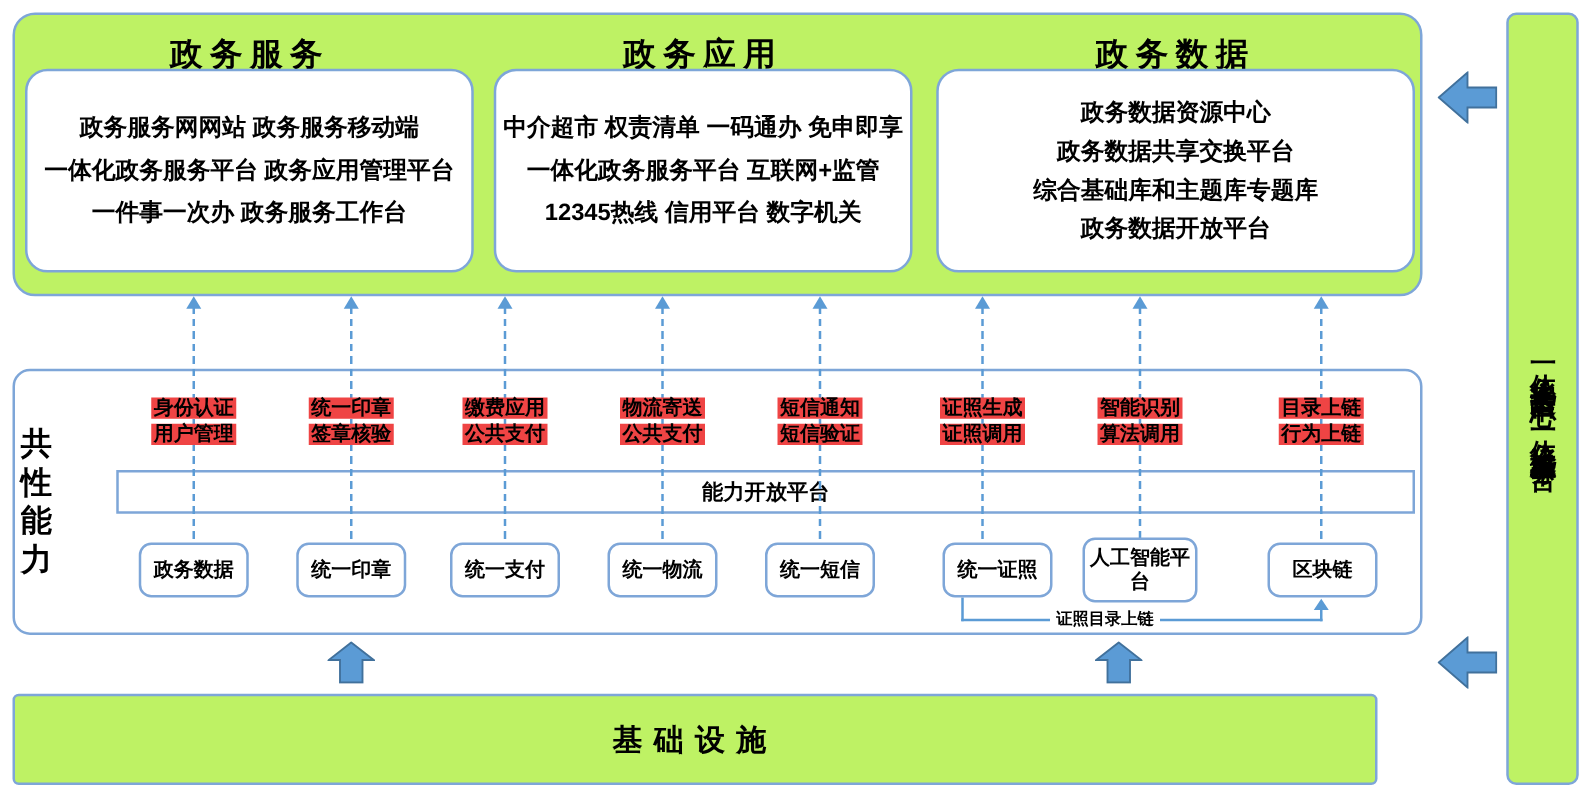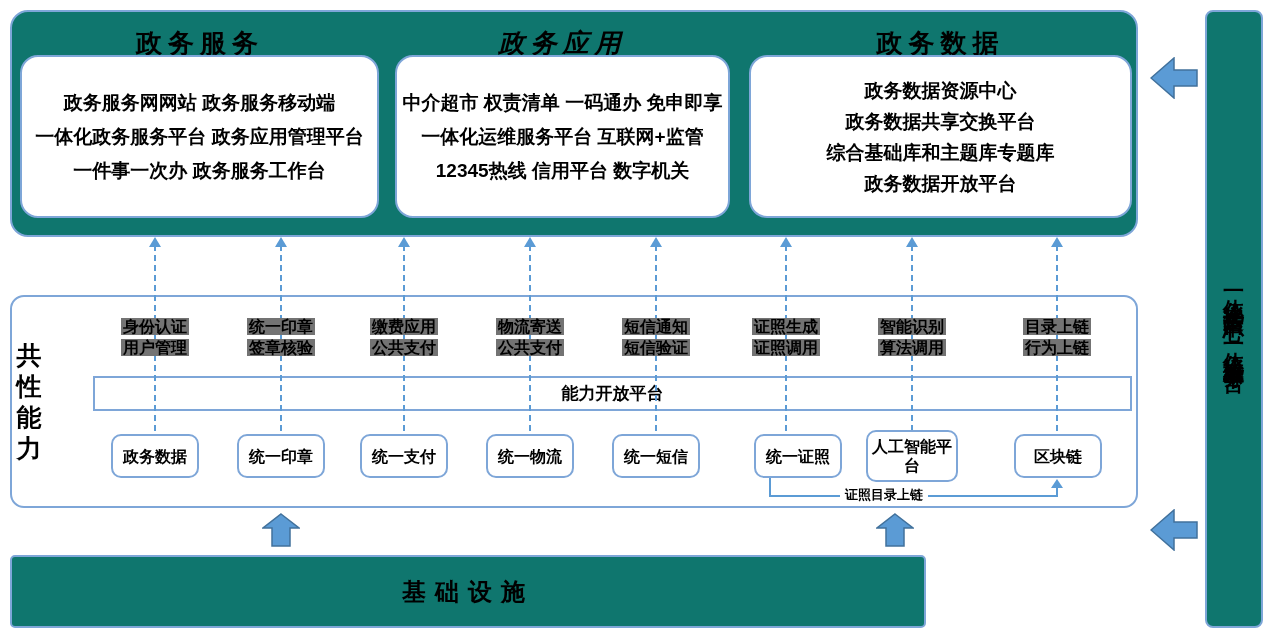--- a/index.html
+++ b/index.html
@@ -1,24 +1,24 @@
 <!DOCTYPE html>
 <html><head>
 <meta charset="utf-8">
 <style>
   * { margin:0; padding:0; box-sizing:border-box; }
   html,body { width:1271px; height:638px; background:#ffffff;
     font-family:"Liberation Sans","DejaVu Sans",sans-serif; color:#000; }
   .stage { position:relative; width:1271px; height:638px; background:#fff; overflow:hidden; }
 
   
-  .round-box { position:absolute; border:2px solid #7ea6d8; background:#0f766e; }
+  .round-box { position:absolute; border:2px solid #7ea6d8; background:#bef264; }
   .top-container { left:10px; top:10px; width:1128px; height:227px; border-radius:18px; }
   .mid-container { left:10px; top:295px; width:1128px; height:213px; border-radius:14px; }
-  .bottom-box { left:10px; top:555px; width:916px; height:73px; border-radius:5px;
+  .bottom-box { left:10px; top:555px; width:1092px; height:73px; border-radius:5px;
     display:flex; align-items:center; justify-content:center; }
   .right-bar { left:1205px; top:10px; width:58px; height:618px; border-radius:8px;
     display:flex; align-items:center; justify-content:center; }
 
   .section-title { position:absolute; top:14px; font-size:26px; font-weight:bold;
     letter-spacing:6px; text-align:center; }
   .inner-box { position:absolute; top:43px; height:163px; border:2px solid #7ea6d8;
     border-radius:18px; background:#fff; display:flex; flex-direction:column;
     align-items:center; justify-content:center; text-align:center; font-weight:bold; }
   .inner-box .ln { font-size:19px; line-height:34px; white-space:nowrap; }
@@ -26,21 +26,21 @@
 
   .bottom-title { font-size:24px; font-weight:bold; letter-spacing:9px; }
   .rightbar-text { writing-mode:vertical-rl; text-orientation:upright;
     font-size:21px; font-weight:bold; letter-spacing:3px; line-height:1; }
 
   
   .side-label { position:absolute; left:14px; top:340px; width:30px;
     font-size:25px; font-weight:bold; line-height:31px; text-align:center; z-index:4; }
   .cap-label { position:absolute; top:316px; width:110px; text-align:center;
     font-size:16px; font-weight:bold; line-height:21px; z-index:3; }
-  .cap-label span { background:#737373; padding:0 2px; }
+  .cap-label span { background:#ef4444; padding:0 2px; }
   .platform-bar { position:absolute; left:93px; top:376px; width:1039px; height:35px;
     border:2px solid #7ea6d8; background:transparent; z-index:1;
     display:flex; align-items:center; justify-content:center; }
   .platform-bar span { font-size:17px; font-weight:bold; background:#fff; padding:0 6px; z-index:3; }
   .unit-box { position:absolute; top:434px; height:44px; border:2px solid #7ea6d8;
     border-radius:10px; background:#fff; z-index:3; display:flex; align-items:center;
     justify-content:center; text-align:center; font-size:16px; font-weight:bold;
     line-height:19px; padding:2px; }
   .unit-box.tall { top:430px; height:52px; }
 
@@ -61,32 +61,32 @@
 
   .arrow-svg { position:absolute; z-index:5; }
 </style>
 </head>
 <body>
 
 <div class="stage">
 
   <div class="round-box top-container">
     <div class="section-title" style="left:8px; width:360px;">政务服务</div>
-    <div class="section-title" style="left:383px; width:335px;font-style:italic;">政务应用</div>
+    <div class="section-title" style="left:383px; width:335px;">政务应用</div>
     <div class="section-title" style="left:737px; width:383px;">政务数据</div>
 
     <div class="inner-box" style="left:8px; width:359px;">
       <div class="ln">政务服务网网站 政务服务移动端</div>
       <div class="ln">一体化政务服务平台 政务应用管理平台</div>
       <div class="ln">一件事一次办 政务服务工作台</div>
     </div>
 
     <div class="inner-box" style="left:383px; width:335px;">
       <div class="ln">中介超市 权责清单 一码通办 免申即享</div>
-      <div class="ln">一体化运维服务平台 互联网+监管</div>
+      <div class="ln">一体化政务服务平台 互联网+监管</div>
       <div class="ln">12345热线 信用平台 数字机关</div>
     </div>
 
     <div class="inner-box four" style="left:737px; width:383px;align-items:center;">
       <div class="ln">政务数据资源中心</div>
       <div class="ln">政务数据共享交换平台</div>
       <div class="ln">综合基础库和主题库专题库</div>
       <div class="ln">政务数据开放平台</div>
     </div>
   </div>

